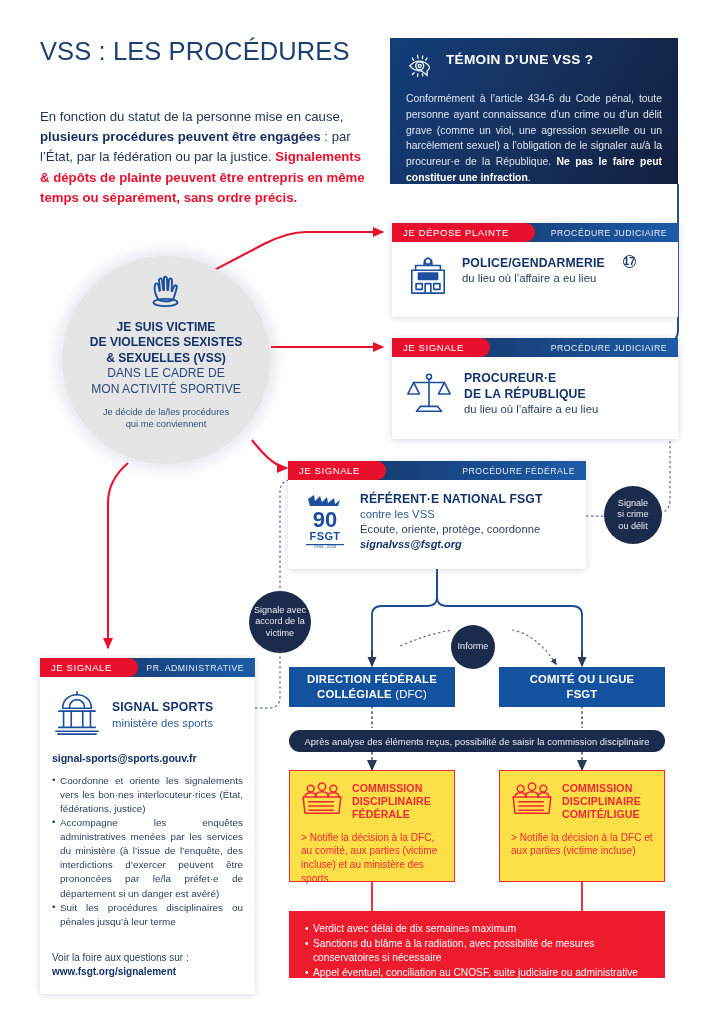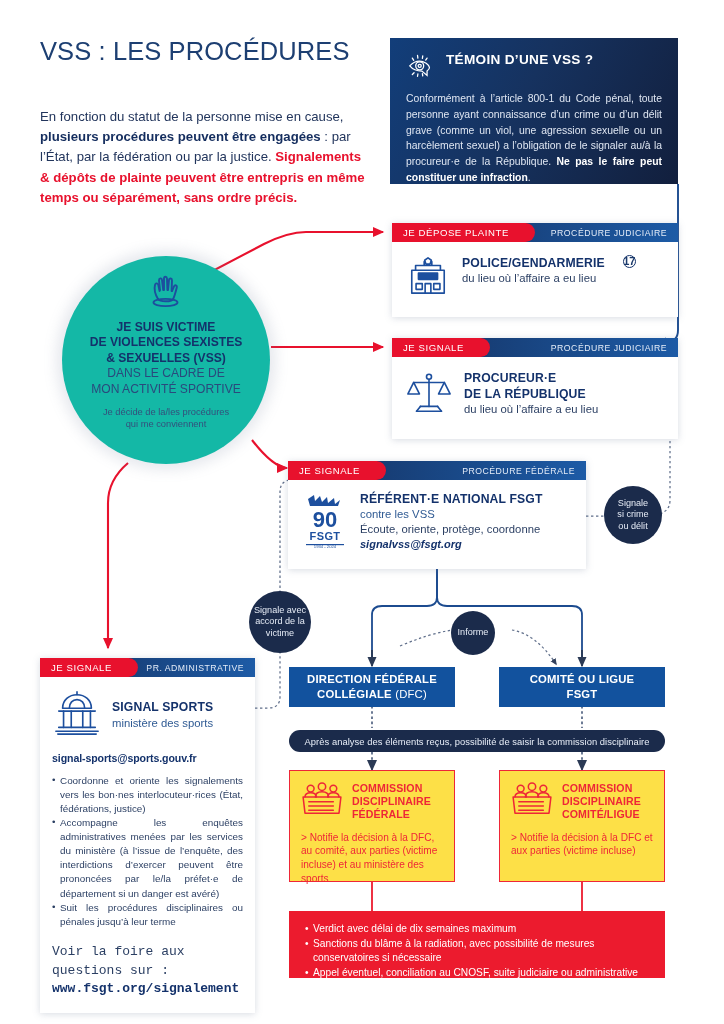--- a/index.html
+++ b/index.html
@@ -32,21 +32,21 @@
     padding:14px 16px 10px 16px;
   }
   .witness-head { display:flex; gap:10px; margin-bottom:9px; }
   .witness-title { color:#fff; font-weight:700; font-size:13.6px; letter-spacing:.3px; }
   .witness-body { color:#dfe6f2; font-size:10.4px; line-height:1.52; text-align:justify; }
   .witness-body b { color:#ffffff; font-weight:700; }
 
   
   .circle {
     position:absolute; left:62px; top:256px; width:208px; height:208px;
-    border-radius:50%; background:#14b8a6;
+    border-radius:50%; background:#e5e5e5;
     box-shadow:0 0 13px 6px rgba(120,135,160,.18);
     display:flex; flex-direction:column; align-items:center; justify-content:flex-start;
     padding-top:16px;
   }
   .circle-t1 { font-size:12.1px; font-weight:700; color:#14326b; line-height:1.28; text-align:center; }
   .circle-t2 { font-size:12.1px; font-weight:400; color:#2a4a7d; line-height:1.28; text-align:left; }
   .circle-sub { margin-top:9px; font-size:9.3px; color:#34507c; line-height:1.3; text-align:center; }
 
   
   .card { position:absolute; background:#fff; box-shadow:0 1px 7px rgba(110,125,150,.28); }
@@ -76,21 +76,21 @@
 
   
   .admin { position:absolute; left:40px; top:658px; width:215px; background:#fff;
            box-shadow:0 1px 7px rgba(110,125,150,.28); }
   .admin-body { padding:12px 12px 14px 12px; }
   .admin-top { display:flex; gap:10px; align-items:center; }
   .admin-mail { margin-top:11px; font-size:10.6px; font-weight:700; color:#14326b; letter-spacing:-.1px; }
   .admin-list { margin-top:10px; font-size:9.9px; line-height:1.42; color:#2b3f63; text-align:justify; }
   .admin-list li { list-style:none; padding-left:8px; position:relative; margin-bottom:0px; }
   .admin-list li:before { content:"•"; position:absolute; left:0; top:-1px; }
-  .admin-foot { margin-top:14px; font-size:13px; line-height:1.45; color:#2b3f63;font-family:Liberation Mono, monospace; }
+  .admin-foot { margin-top:22px; font-size:10px; line-height:1.45; color:#2b3f63; }
   .admin-foot b { color:#14326b; }
 
   
   .bluebox {
     position:absolute; background:#12529e; color:#fff; text-align:center;
     display:flex; align-items:center; justify-content:center;
     font-size:11.3px; font-weight:700; line-height:1.3; letter-spacing:.2px;
   }
   .bluebox .light { font-weight:400; }
 
@@ -193,21 +193,21 @@
             <circle cx="15.5" cy="16" r="4.6"></circle>
             <circle cx="15.5" cy="16" r="1.8"></circle>
             <path d="M7,7 L8.6,9.6 M13,4 L13.4,7 M19,4.6 L18.6,7.4 M24,7 L22.4,9.3"></path>
             <path d="M7,26 L9,24 M13,28 L13.4,25.4 M19,27.6 L18.6,25"></path>
           </g>
         </svg>
       </span>
       <span class="witness-title">TÉMOIN D’UNE VSS ?</span>
     </div>
     <div class="witness-body">
-      <span>Conformément à l’article 800-1 du Code pénal, toute personne ayant connaissance d’un crime ou d’un délit grave (comme un viol, une agression sexuelle ou un harcèlement sexuel) a l’obligation de le signaler au/à la procureur·e de la République. </span><b>Ne pas le faire peut constituer une infraction</b><span>.</span>
+      <span>Conformément à l’article 434-6 du Code pénal, toute personne ayant connaissance d’un crime ou d’un délit grave (comme un viol, une agression sexuelle ou un harcèlement sexuel) a l’obligation de le signaler au/à la procureur·e de la République. </span><b>Ne pas le faire peut constituer une infraction</b><span>.</span>
     </div>
   </div>
 
   <div class="circle">
     <span class="ico" style="margin-bottom:6px;">
       <svg width="40" height="38" viewBox="0 0 40 38">
         <g fill="none" stroke="#1d4f9e" stroke-width="1.9" stroke-linecap="round" stroke-linejoin="round">
           <path d="M12,27 C9,22 8,17 9,13 C9.6,10.6 12,11 12.4,13.4 L13.6,19"></path>
           <path d="M14,18 L13,8.5 C12.8,6 15.6,5.6 16,8 L17.2,18"></path>
           <path d="M18,18 L18,6.6 C18,4.2 20.8,4.2 21,6.6 L21.4,18"></path>
@@ -350,21 +350,21 @@
   </div>
 
   <div class="node" style="left:604px; top:486px; width:58px; height:58px; white-space:pre-line;">Signale
 si crime
 ou délit</div>
 
   <div class="node" style="left:249px; top:591px; width:62px; height:62px; white-space:pre-line;">Signale avec
 accord de la
 victime</div>
 
-  <div class="node" style="left:451px; top:611px; width:44px; height:44px;">Informe</div>
+  <div class="node" style="left:451px; top:625px; width:44px; height:44px;">Informe</div>
 
   <div class="bluebox" style="left:289px; top:667px; width:166px; height:40px;">
     <div>
       <div>DIRECTION FÉDÉRALE</div>
       <div><span>COLLÉGIALE</span><span class="light"> (DFC)</span></div>
     </div>
   </div>
 
   <div class="bluebox" style="left:499px; top:667px; width:166px; height:40px;">
     <div>

